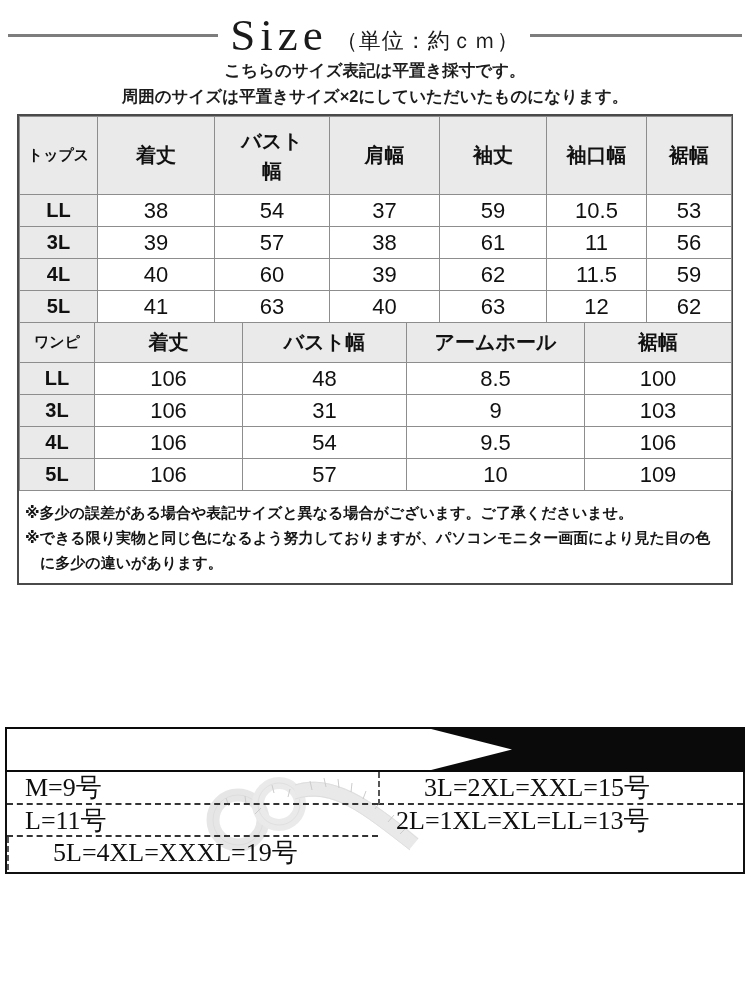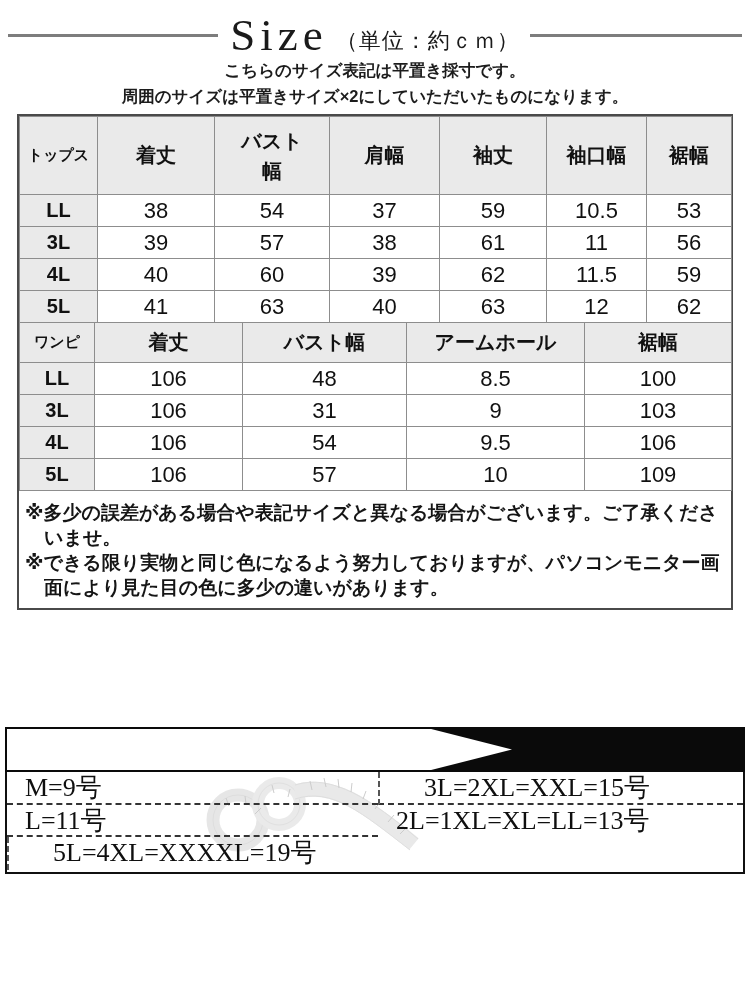--- a/index.html
+++ b/index.html
@@ -47,21 +47,21 @@
   tr.tops-head th{height:78px;}
   tr.datarow th,tr.datarow td{height:32px;}
   tr.wanpi-head th{height:40px;}
   table.wanpi{margin-top:-1px;}
   th.bust span{display:inline-block;max-width:3.1em;word-break:break-all;line-height:1.5;}
   .notes{
     border-top:1px solid #8d8d8d;margin-top:-1px;
     padding:9px 8px 8px 6px;background:#fff;
   }
   .notes p{
-    margin:0;font-size:19px;font-weight:700;line-height:25px;color:#151515;
+    margin:0;font-size:15px;font-weight:700;line-height:25px;color:#151515;
     padding-left:1em;text-indent:-1em;
   }
   
   .info-box{position:absolute;left:5px;top:727px;width:740px;}
   .info-bar{
     position:relative;width:740px;height:45px;background:#0a0a0a;
     border:2px solid #0a0a0a;box-sizing:border-box;
   }
   .pennant{
     position:absolute;left:0;top:0;width:505px;height:41px;background:#ffffff;
@@ -245,17 +245,17 @@
               <path d="M79 44 l-6 6"></path>
             <path d="M90 21 l2 8"></path>
               <path d="M108 25 l-2 8"></path>
           </g>
         </g>
       </svg>
       <div class="info-cell info-left sep">M=9号</div>
       <div class="info-cell info-right sep">3L=2XL=XXL=15号</div>
       <div class="info-cell info-left sep">L=11号</div>
       <div class="info-cell info-left">2L=1XL=XL=LL=13号</div>
-      <div class="info-cell info-right">5L=4XL=XXXXL=19号</div>
+      <div class="info-cell info-right">5L=4XL=XXXL=19号</div>
     </div>
   </div>
 
 </div>
 
 </body></html>

